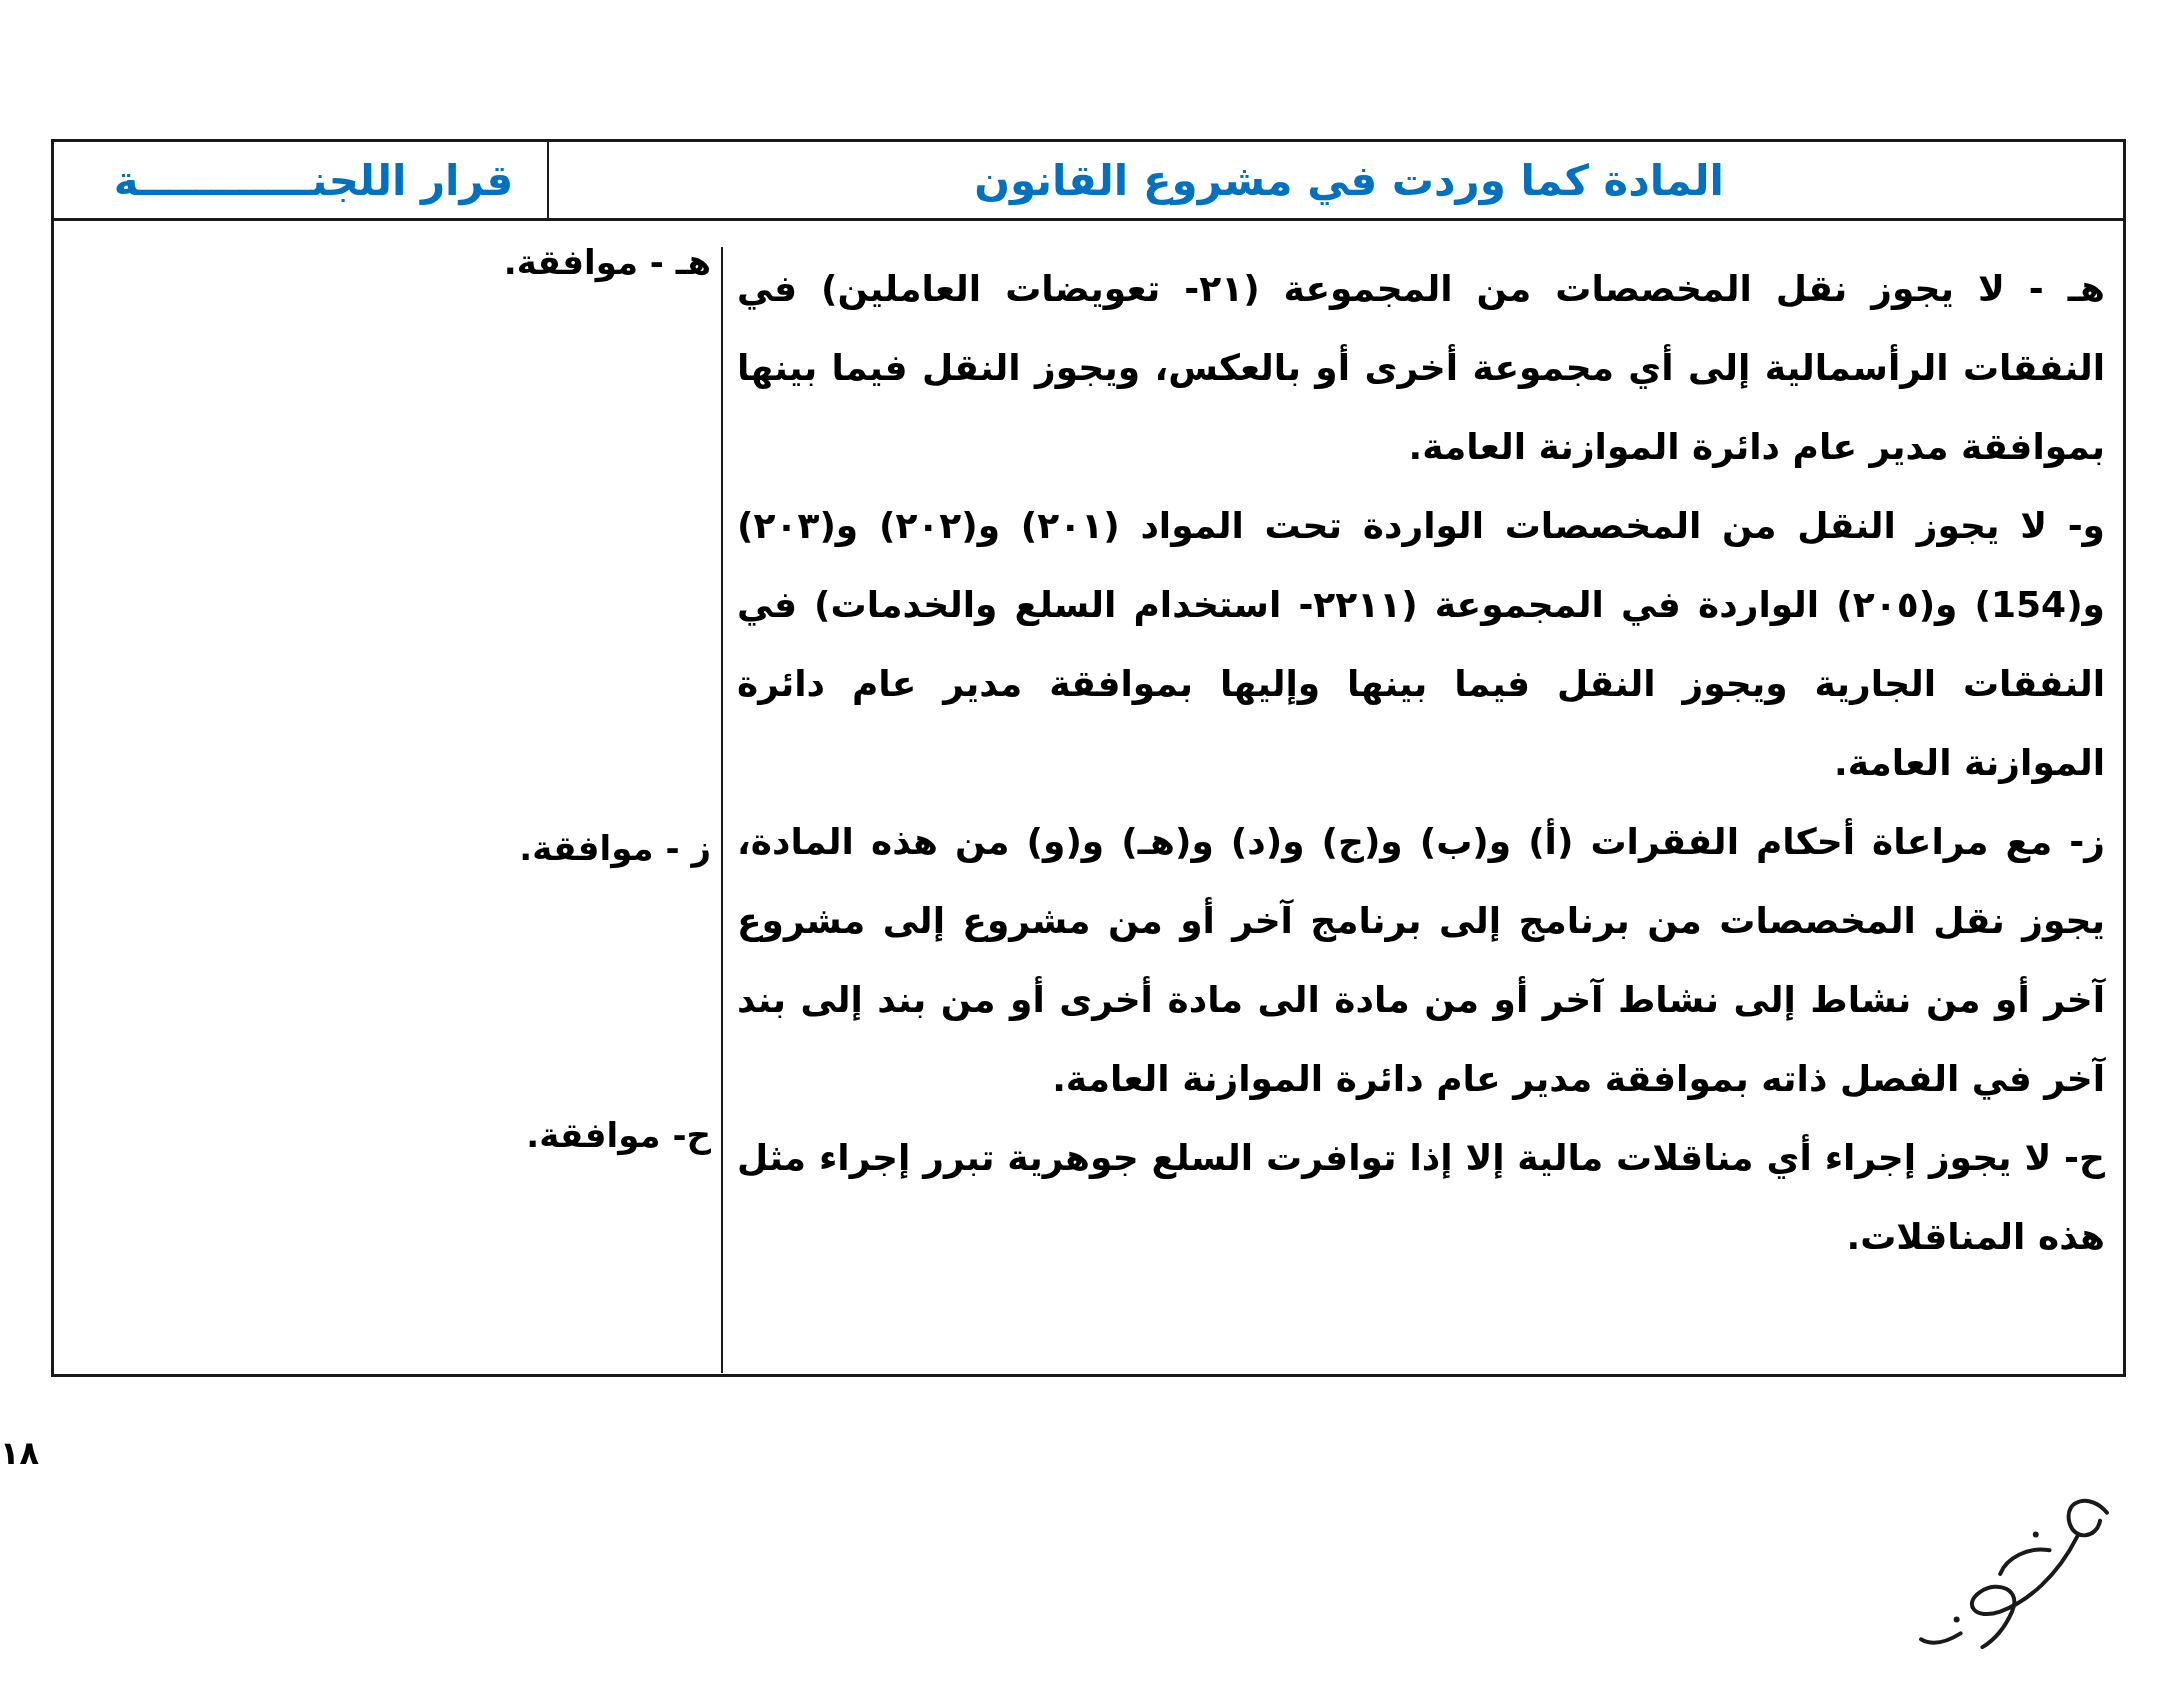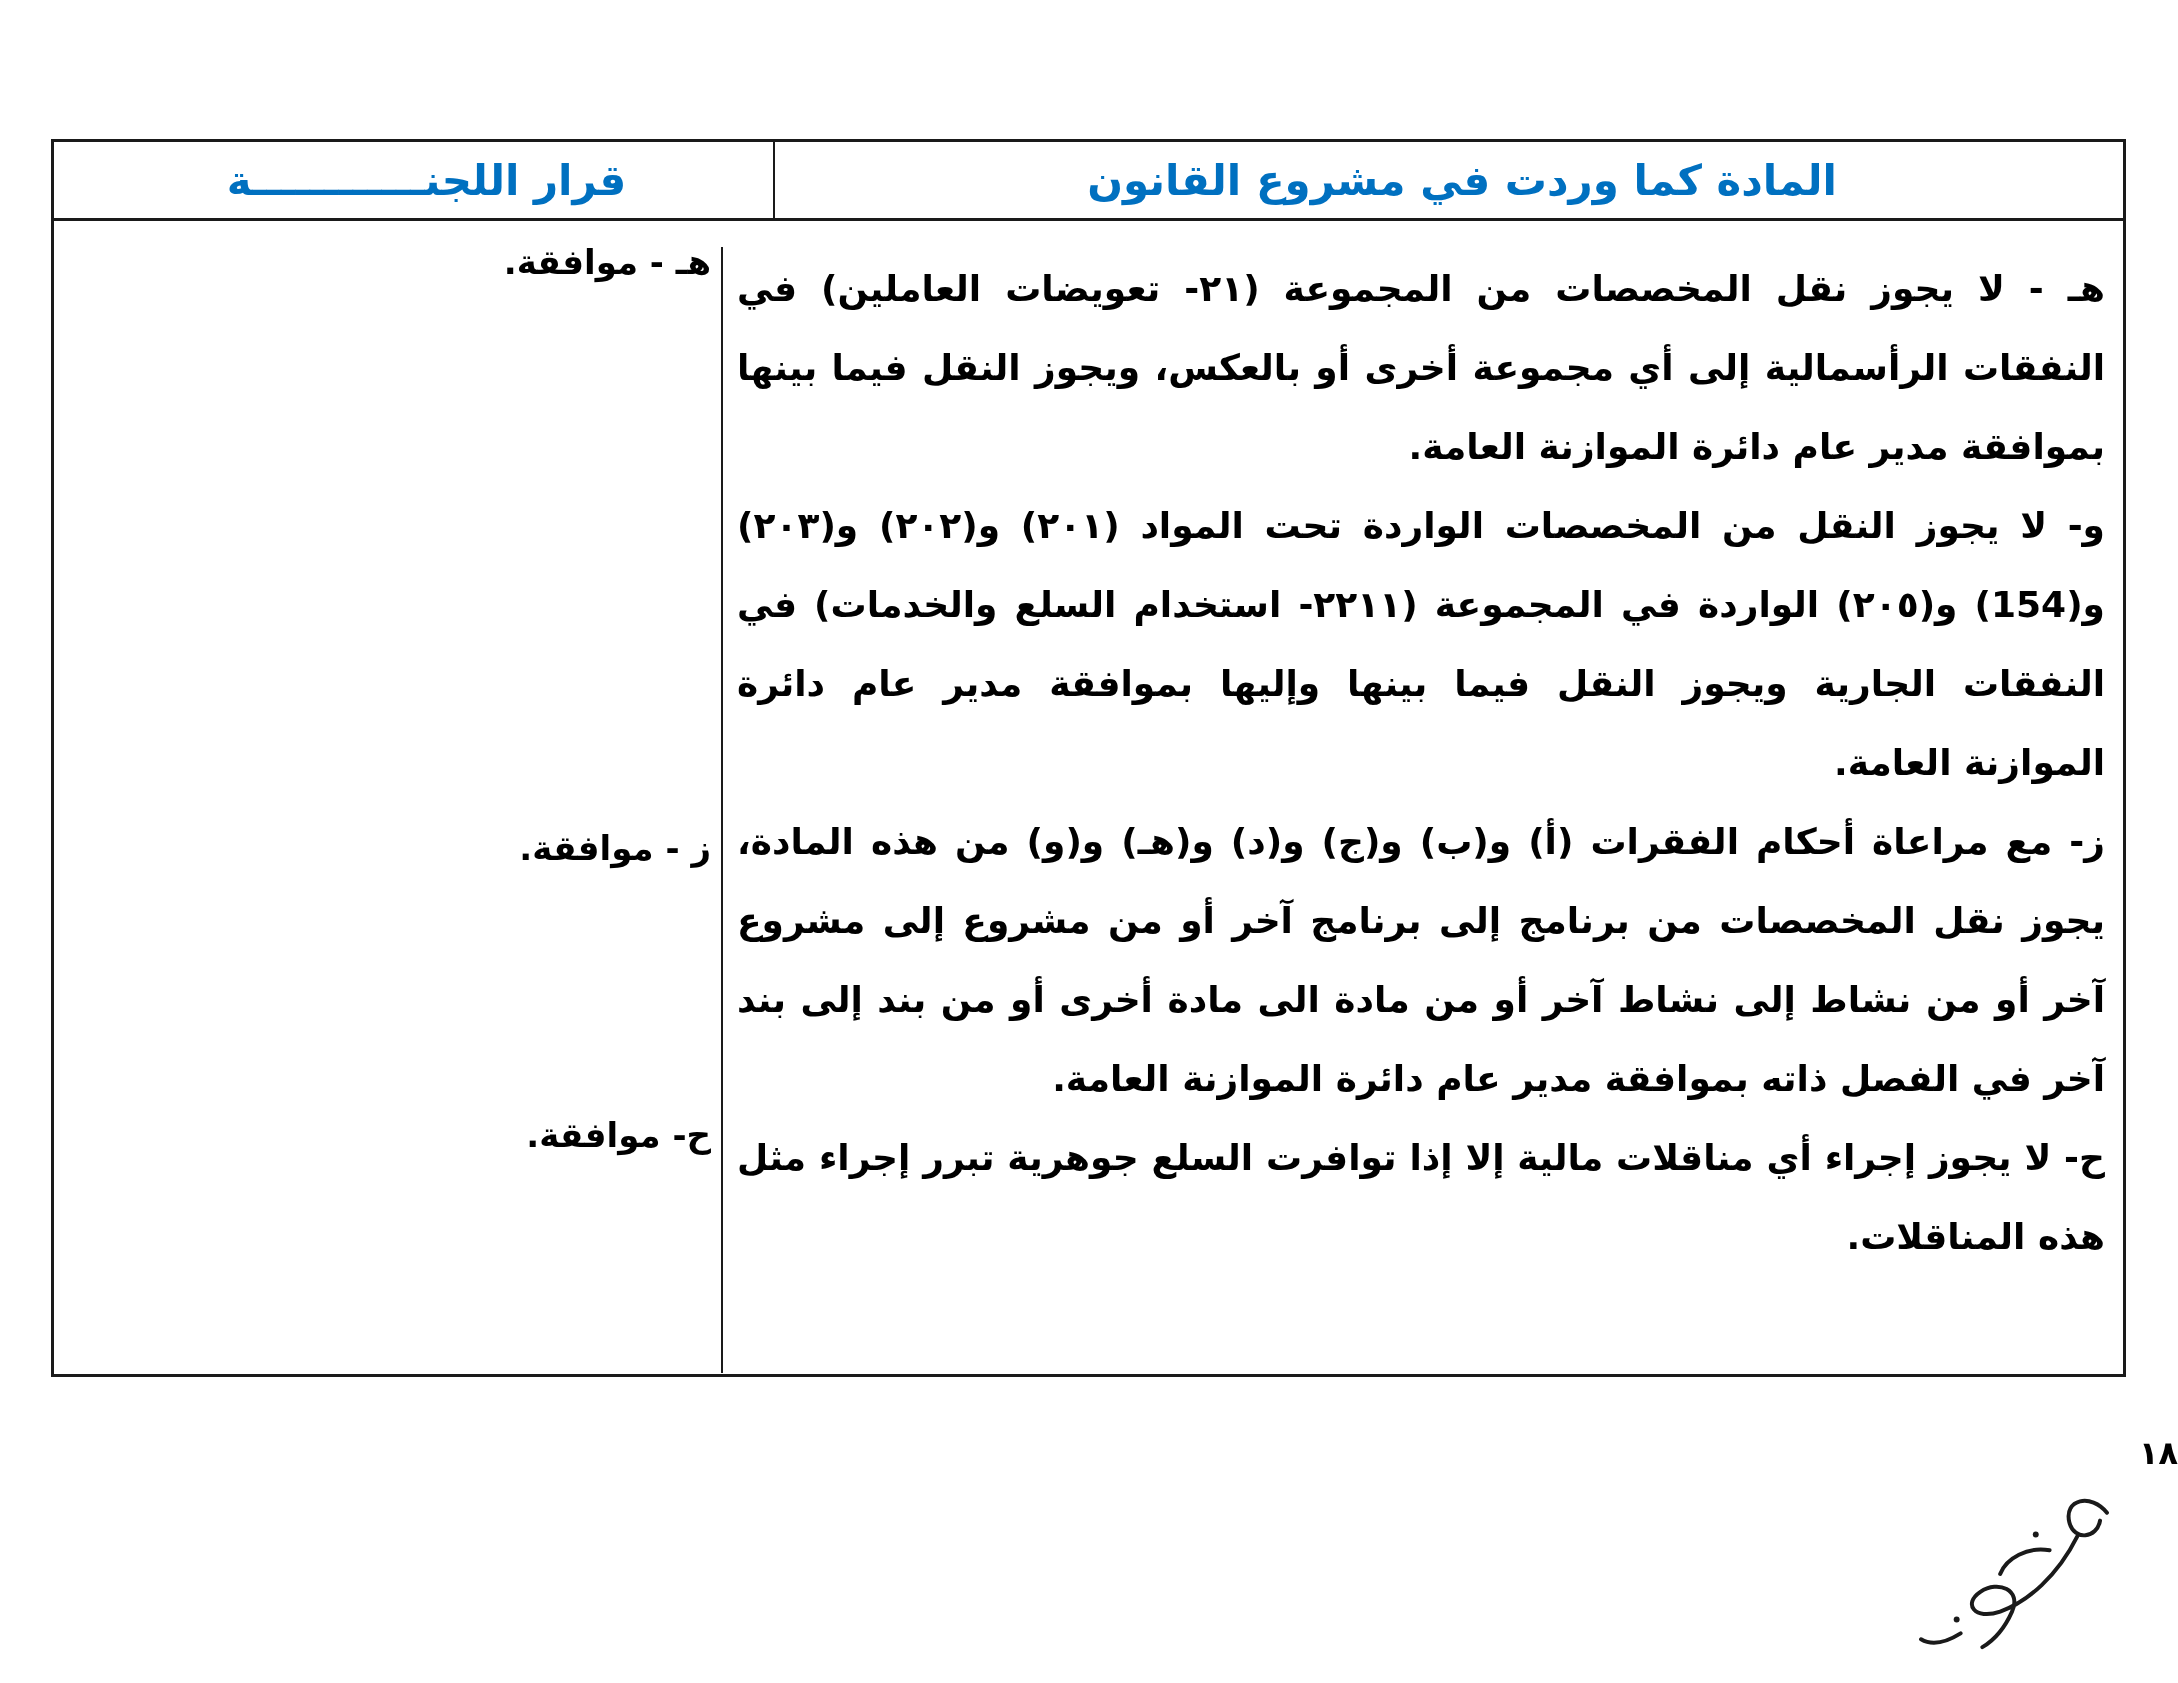--- a/index.html
+++ b/index.html
@@ -29,21 +29,21 @@
     border-bottom: 3px solid #1a1a1a;
   }
   .hcell {
     display: flex; align-items: center; justify-content: center;
     font-weight: bold;
     font-size: 42px;
     color: #0070C0;
     letter-spacing: 0.5px;
     padding-left: 26px;
   }
-  .hcell.article { width: 1350px; border-left: 2px solid #1a1a1a; }
+  .hcell.article { width: 1576px; border-left: 2px solid #1a1a1a; }
   .hcell.decision { flex: 1; }
   .t-body { display: flex; height: 1152px; }
   .bcell.article {
     width: 1402px;
     border-left: 2px solid #1a1a1a;
     padding: 2px 18px 0 14px;
     direction: rtl;
     margin-top: 26px;
   }
   .bcell.decision {
@@ -70,21 +70,21 @@
   }
   .decision-item.d0 { top: 2px; }
   .decision-item.d1 { top: 240px; }
   .decision-item.d2 { top: 588px; }
   .decision-item.d3 { top: 875px; }
   
   .page-number {
     position: absolute;
     top: 1434px; left: 0;
     width: 2178px;
-    text-align: right;
+    text-align: left;
     font-size: 32px;
     font-weight: 700;
     color: #000000;
   }
   .signature {
     position: absolute;
     left: 1901px; top: 1485px;
     width: 228px; height: 178px;
   }
 </style>

